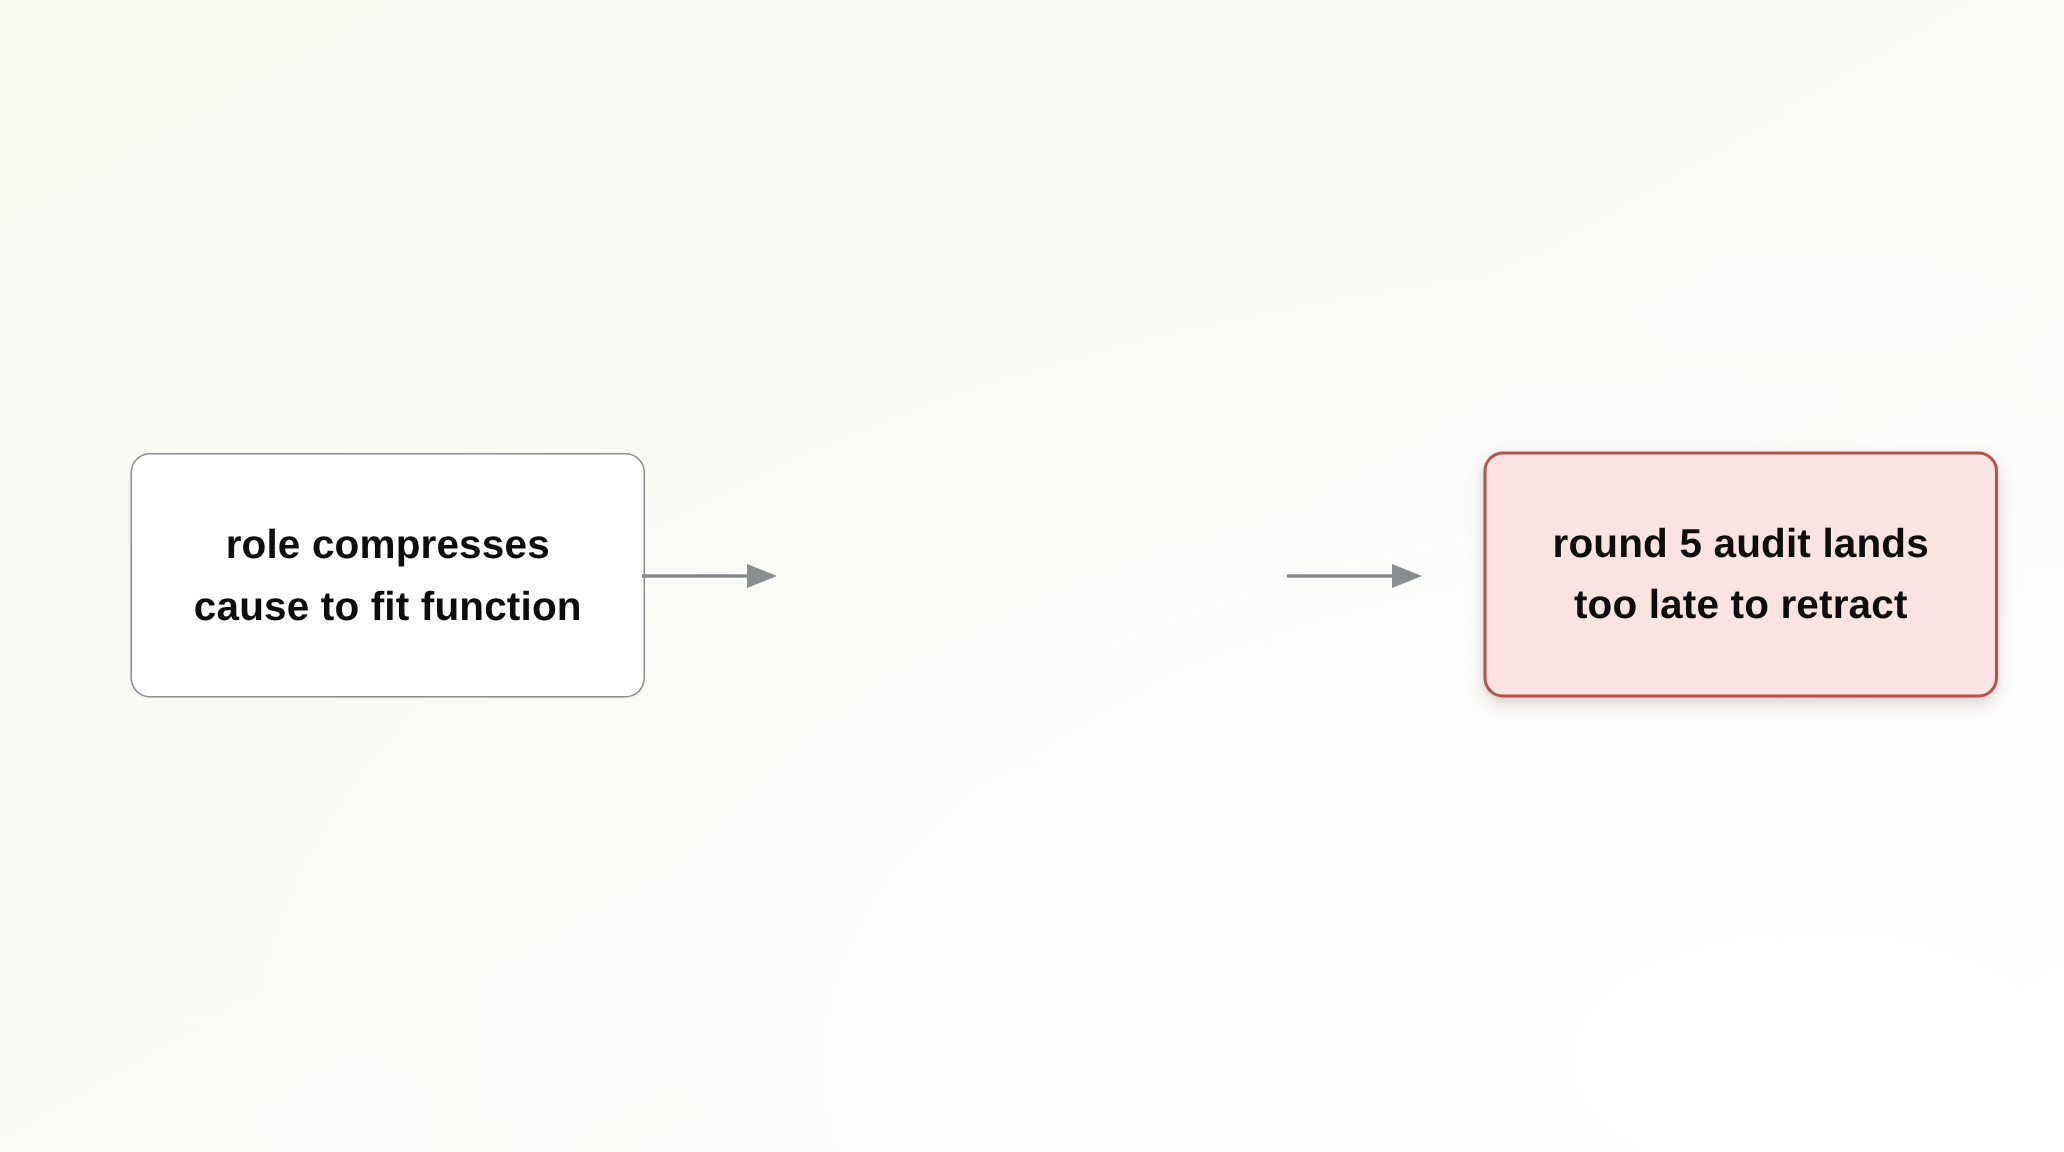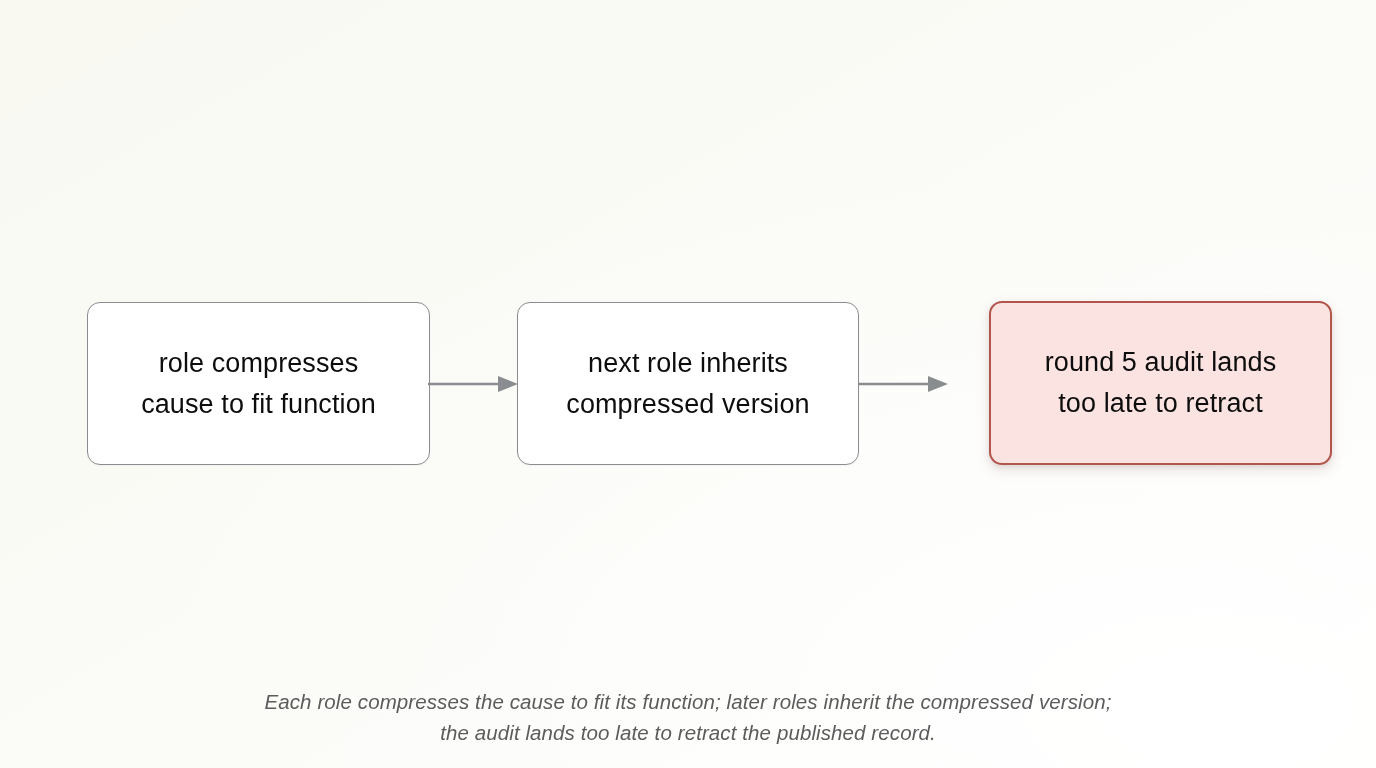--- a/index.html
+++ b/index.html
@@ -15,20 +15,21 @@
     background: #faf9f4;
   }
 
   #canvas {
     position: relative;
     width: 1376px;
     height: 768px;
     background:
       radial-gradient(ellipse 120% 110% at 88% 92%, #ffffff 0%, rgba(255,255,255,0.45) 38%, rgba(255,255,255,0) 70%),
       linear-gradient(150deg, #f9f9f2 0%, #fafaf6 45%, #fdfdfb 100%);
+    font-weight: bold;
   }
 
   
   .node {
     position: absolute;
     box-sizing: border-box;
     display: flex;
     align-items: center;
     justify-content: center;
     text-align: center;
@@ -91,31 +92,25 @@
   <div class="node plain" id="node-1">
     <span>role compresses
 cause to fit function</span>
   </div>
 
   <svg class="edge" id="edge-1" viewBox="0 0 92 30">
     <line x1="0" y1="15" x2="72" y2="15" stroke="#8a8d90" stroke-width="2.4"></line>
     <polygon points="70,7 90,15 70,23" fill="#8a8d90"></polygon>
   </svg>
 
-  <div class="node plain" id="node-2">
-    <span>next role inherits
-compressed version</span>
-  </div>
 
   <svg class="edge" id="edge-2" viewBox="0 0 92 30">
     <line x1="0" y1="15" x2="72" y2="15" stroke="#8a8d90" stroke-width="2.4"></line>
     <polygon points="70,7 90,15 70,23" fill="#8a8d90"></polygon>
   </svg>
 
   <div class="node danger" id="node-3">
     <span>round 5 audit lands
 too late to retract</span>
   </div>
 
-  <div id="caption">Each role compresses the cause to fit its function; later roles inherit the compressed version;
-the audit lands too late to retract the published record.</div>
 
 </div>
 
 </body></html>

